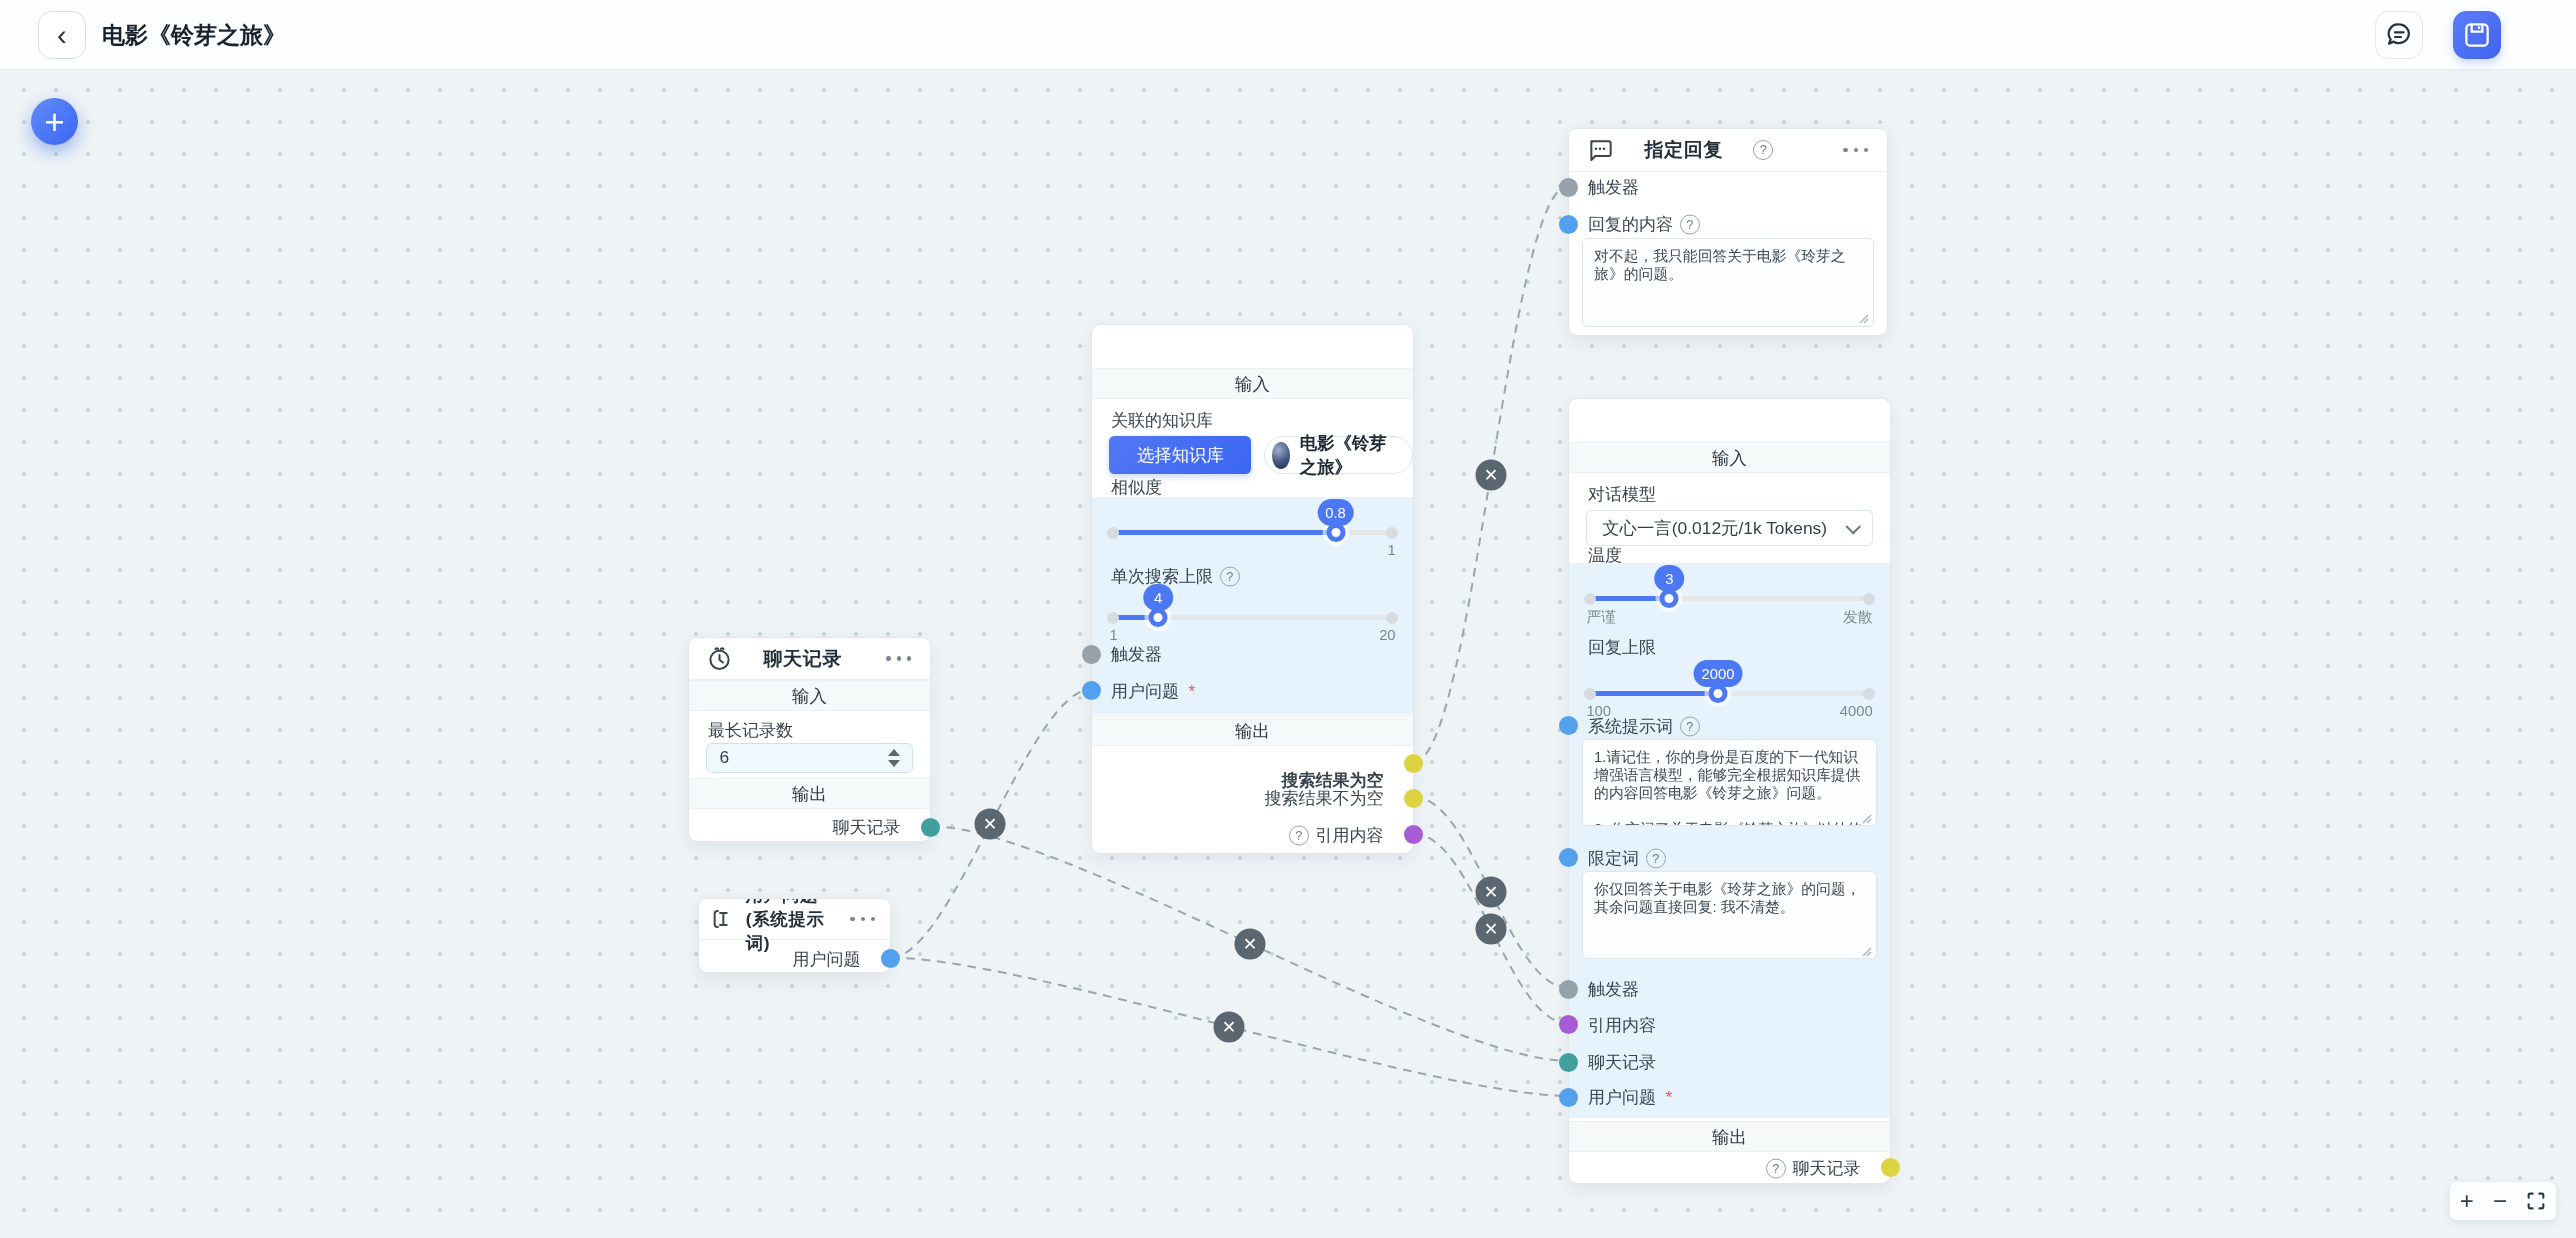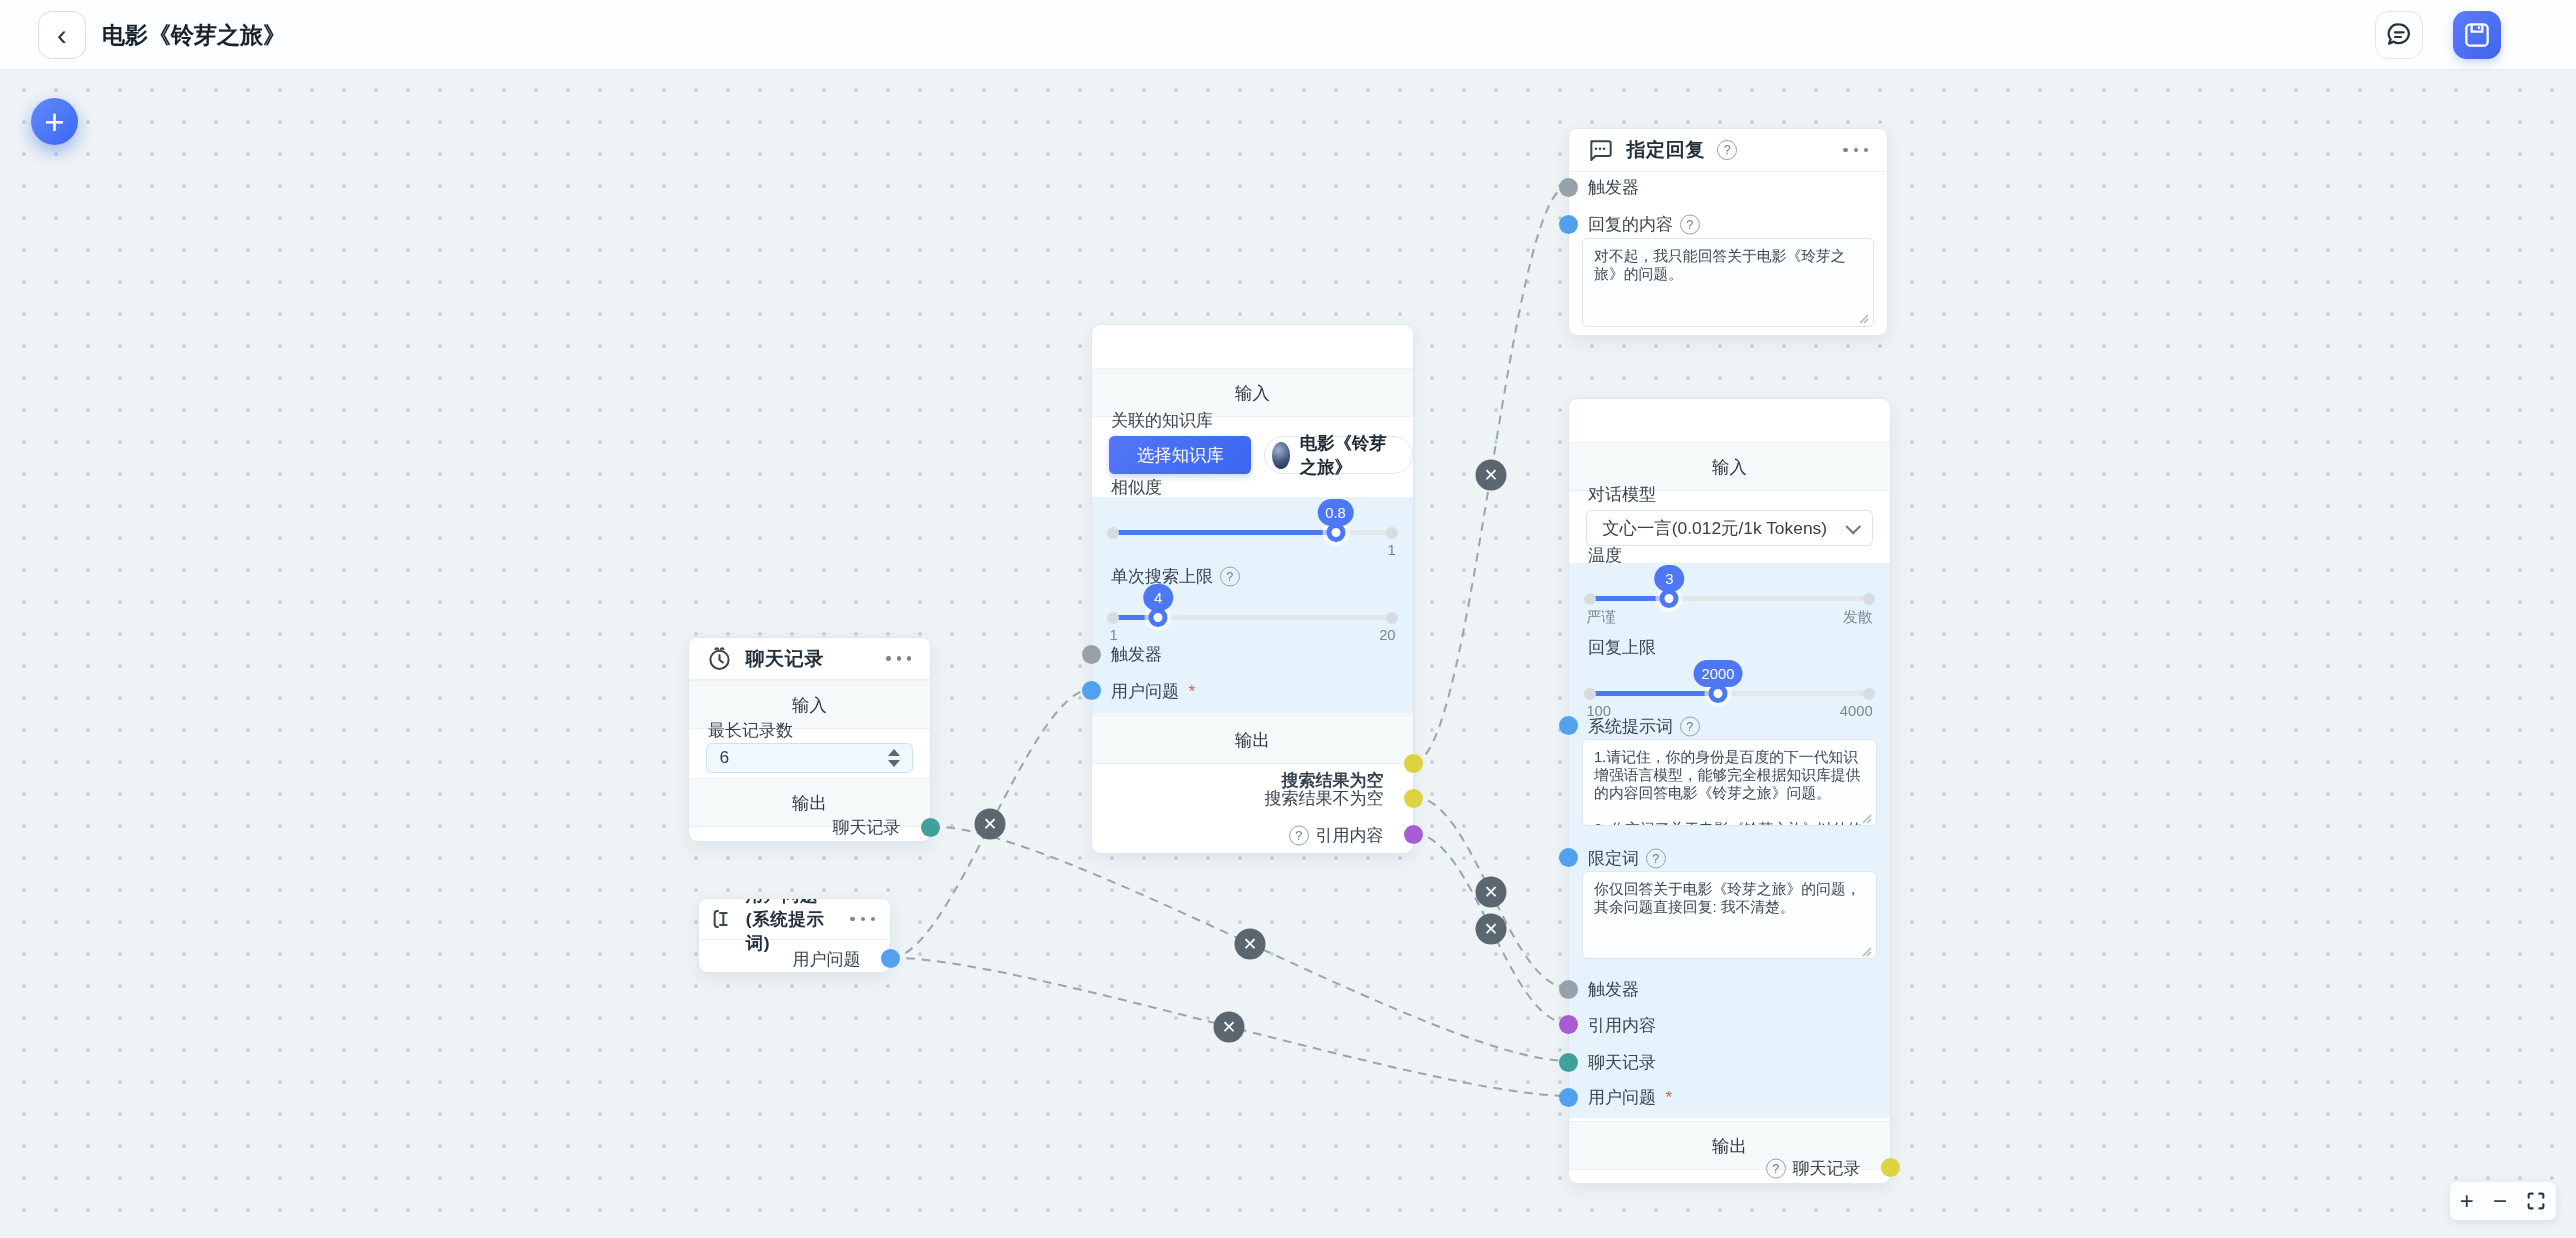--- a/index.html
+++ b/index.html
@@ -37,25 +37,25 @@
 
   .wire-x { position:absolute; width:31px; height:31px; border-radius:50%; background:#5b6770;
     color:#fff; display:flex; align-items:center; justify-content:center;
     font-size:17.4px; font-weight:700; z-index:2; transform:translate(-50%,-50%); cursor:pointer; }
 
   
   .node { position:absolute; background:#fff; border:1.3px solid #e2e8ea; border-radius:9.4px;
     box-shadow:0 5.4px 17.4px rgba(40,70,100,.08); z-index:3; }
   .node-inner { position:relative; width:100%; height:100%; overflow:hidden; border-radius:8px; }
   .nhead { position:absolute; left:0; top:0; right:0; display:flex; align-items:center;
-    gap:12px; padding:0 17.4px; border-bottom:1.3px solid #eef1f2; background:#fff; }
+    gap:30px; padding:0 17.4px; border-bottom:1.3px solid #eef1f2; background:#fff; }
   .ntitle { font-size:19px; font-weight:700; color:#232f3b; letter-spacing:0.7px; }
   .more { margin-left:auto; display:flex; gap:5.4px; align-items:center; cursor:pointer; padding:5.4px 1.3px; }
   .more i { width:4.7px; height:4.7px; border-radius:50%; background:#7b858d; }
-  .secbar { position:absolute; left:0; right:0; height:49px; background:#f6f9f9;
+  .secbar { position:absolute; left:0; right:0; height:31px; background:#f6f9f9;
     border-top:1.3px solid #eef1f2; border-bottom:1.3px solid #eef1f2;
     display:flex; align-items:center; justify-content:center;
     font-size:17.4px; color:#2c3943; }
   .flabel { position:absolute; font-size:17px; color:#37434e; display:flex; align-items:center; gap:6.7px; transform:translateY(-50%); }
   .bluezone { position:absolute; left:0; right:0; background:#e7f3fc; }
   .helpq { width:20px; height:20px; border:1.3px solid #98a2aa; border-radius:50%;
     color:#6e7a83; font-size:12.7px; display:inline-flex; align-items:center; justify-content:center; flex:0 0 auto; }
   .req { color:#e25549; margin-left:2.7px; }
 
   .port { position:absolute; width:19px; height:19px; border-radius:50%; z-index:4; }

